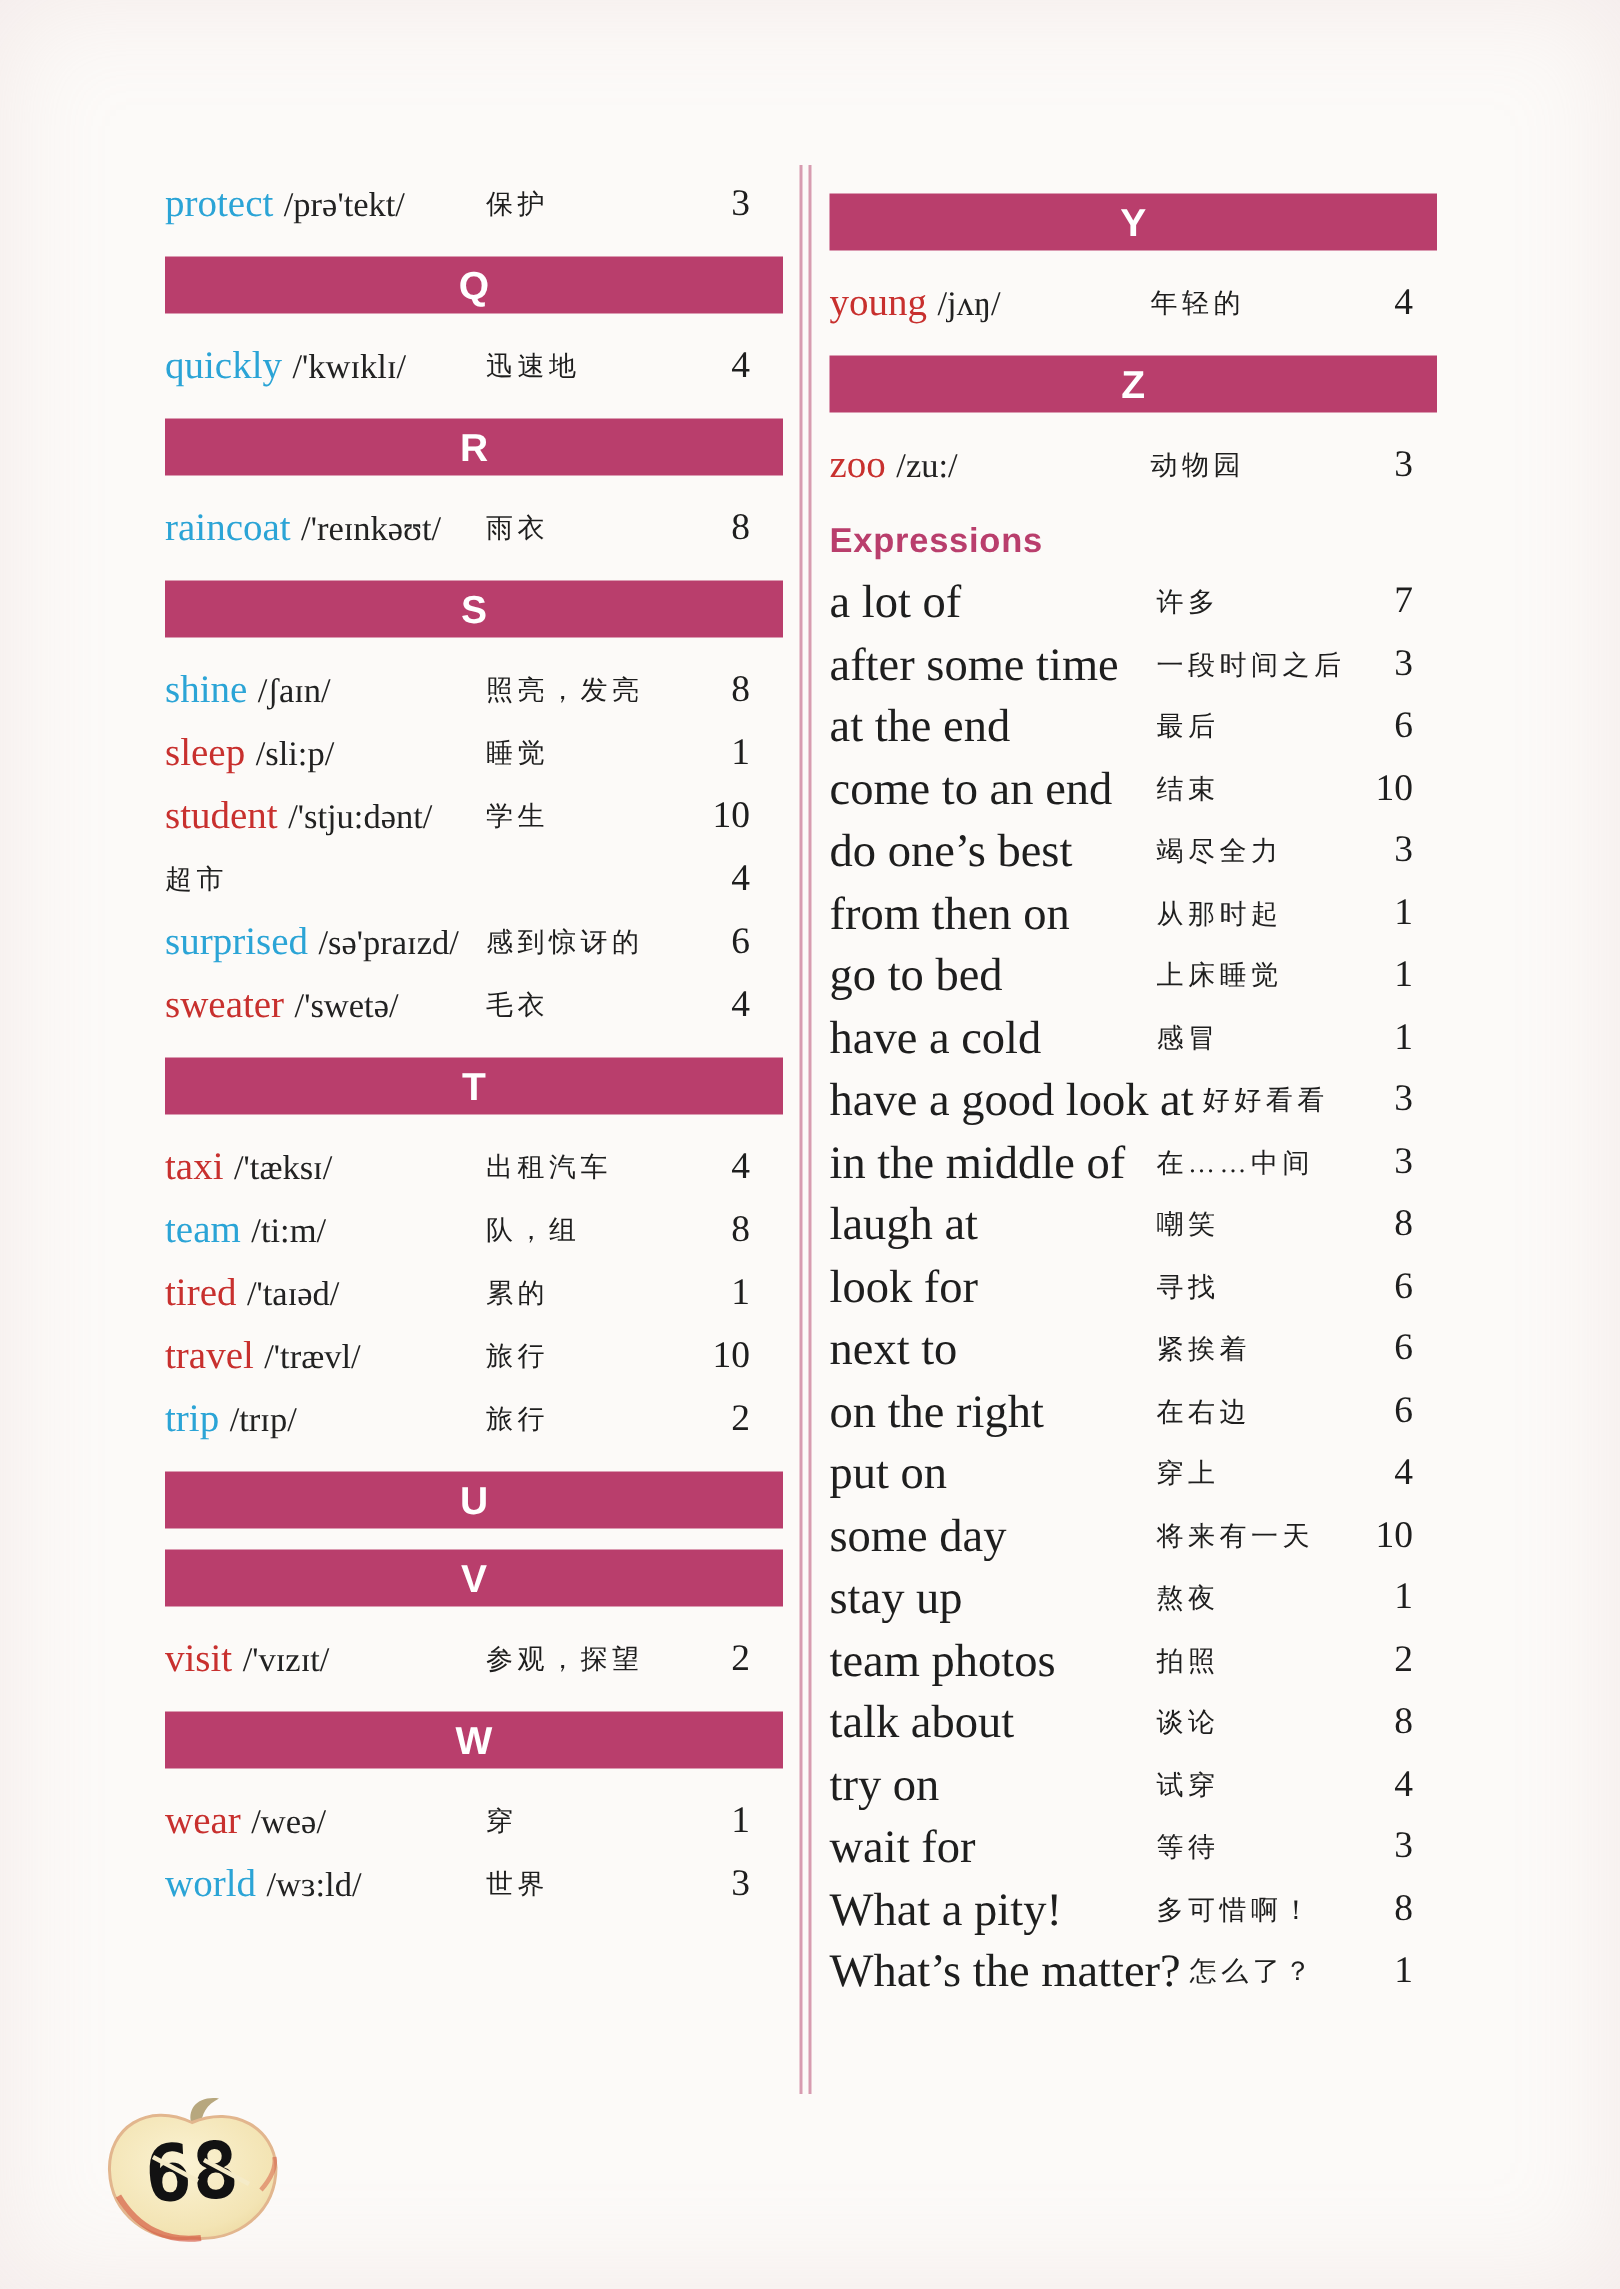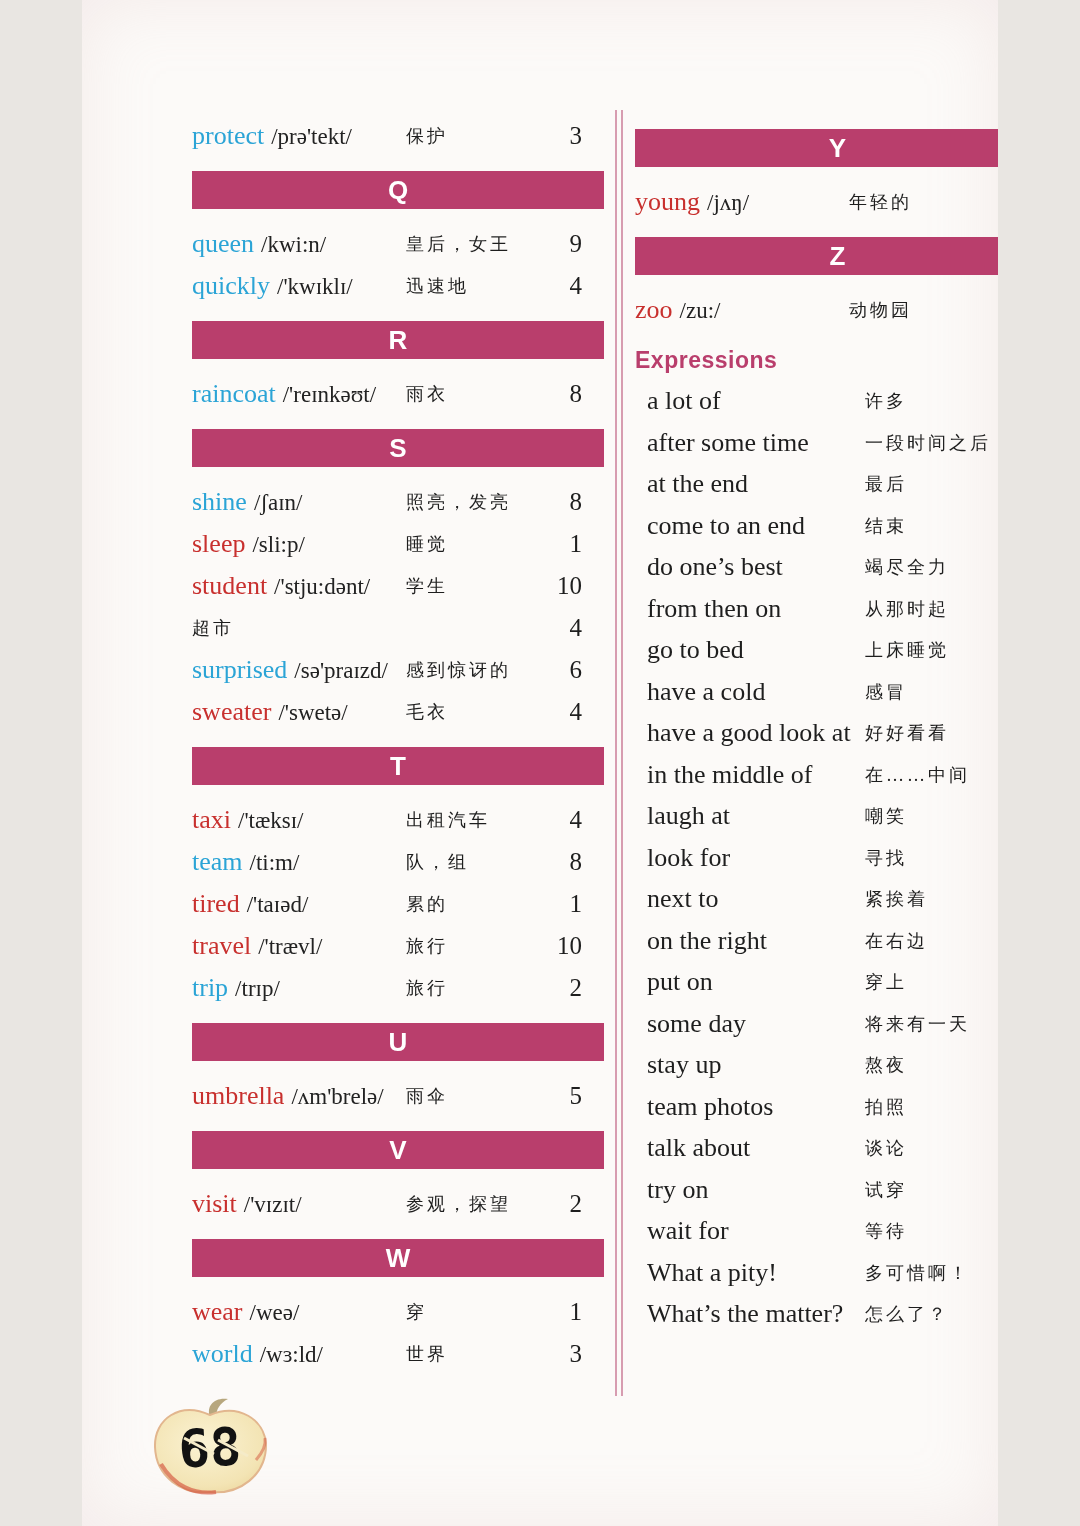--- a/index.html
+++ b/index.html
@@ -5,21 +5,21 @@
   :root{
     --accent:#b93e6c;
     --blue:#2ba4d6;
     --red:#c8302e;
     --divpink:#d79cb0;
     --text:#1e1e1e;
   }
   html,body{margin:0;padding:0;background:#e9e6e2;}
   .page{
     position:relative;
-    width:916px;height:1526px;
+    width:1080px;height:1526px;
     margin:0 auto;
     background:#fcfaf8;
     box-shadow:inset 0 0 70px rgba(214,180,180,0.22);
     font-family:"Liberation Serif","DejaVu Serif",serif;
     color:var(--text);
     overflow:hidden;
   }
   .col{position:absolute;top:115px;}
   .col-left{left:110px;width:412px;}
   .col-right{left:553px;width:405px;}
@@ -41,21 +41,21 @@
   .col-left .row{padding-right:22px;}
   .col-right .row{padding-right:16px;justify-content:flex-end;}
   .expr-row{height:41.5px;}
   .wp{min-width:208px;padding-right:6px;white-space:nowrap;}
   .word{font-size:26px;}
   .word.blue{color:var(--blue);}
   .word.red{color:var(--red);}
   .phon{font-size:23px;margin-left:7px;color:#222222;}
   .meaning{flex:1;font-size:18px;letter-spacing:3px;white-space:nowrap;}
   .pnum{width:44px;text-align:right;font-size:25px;}
-  .phrase{min-width:212px;padding-right:6px;font-size:26px;white-space:nowrap;margin-left:12px;}
+  .phrase{min-width:212px;padding-right:6px;font-size:31px;white-space:nowrap;}
   .expr-title{
     font-family:"Liberation Sans",sans-serif;font-weight:700;
     color:var(--accent);font-size:23px;letter-spacing:0.5px;
     margin:16px 0 6px 0;line-height:1.2;
   }
   .note{
     margin:30px 0 0 0;
     font-family:"Liberation Sans",sans-serif;font-weight:700;
     font-size:23px;color:#141414;letter-spacing:1px;white-space:nowrap;
   }
@@ -70,25 +70,20 @@
   <div class="col col-left" id="col-left">
       <div class="row entry-row">
         <span class="wp"><span class="word blue">protect</span><span class="phon">/prə'tekt/</span></span>
         <span class="meaning">保护</span>
         <span class="pnum">3</span>
       </div>
       <div class="section-bar">
         <span class="section-letter">Q</span>
       </div>
       <div class="row entry-row">
-        <span class="wp"><span class="word blue">queen</span><span class="phon">/kwi:n/</span></span>
-        <span class="meaning">皇后，女王</span>
-        <span class="pnum">9</span>
-      </div>
-      <div class="row entry-row">
         <span class="wp"><span class="word blue">quickly</span><span class="phon">/'kwɪklɪ/</span></span>
         <span class="meaning">迅速地</span>
         <span class="pnum">4</span>
       </div>
       <div class="section-bar">
         <span class="section-letter">R</span>
       </div>
       <div class="row entry-row">
         <span class="wp"><span class="word blue">raincoat</span><span class="phon">/'reɪnkəʊt/</span></span>
         <span class="meaning">雨衣</span>
@@ -149,25 +144,20 @@
         <span class="meaning">旅行</span>
         <span class="pnum">10</span>
       </div>
       <div class="row entry-row">
         <span class="wp"><span class="word blue">trip</span><span class="phon">/trɪp/</span></span>
         <span class="meaning">旅行</span>
         <span class="pnum">2</span>
       </div>
       <div class="section-bar">
         <span class="section-letter">U</span>
-      </div>
-      <div class="row entry-row">
-        <span class="wp"><span class="word red">umbrella</span><span class="phon">/ʌm'brelə/</span></span>
-        <span class="meaning">雨伞</span>
-        <span class="pnum">5</span>
       </div>
       <div class="section-bar">
         <span class="section-letter">V</span>
       </div>
       <div class="row entry-row">
         <span class="wp"><span class="word red">visit</span><span class="phon">/'vɪzɪt/</span></span>
         <span class="meaning">参观，探望</span>
         <span class="pnum">2</span>
       </div>
       <div class="section-bar">

